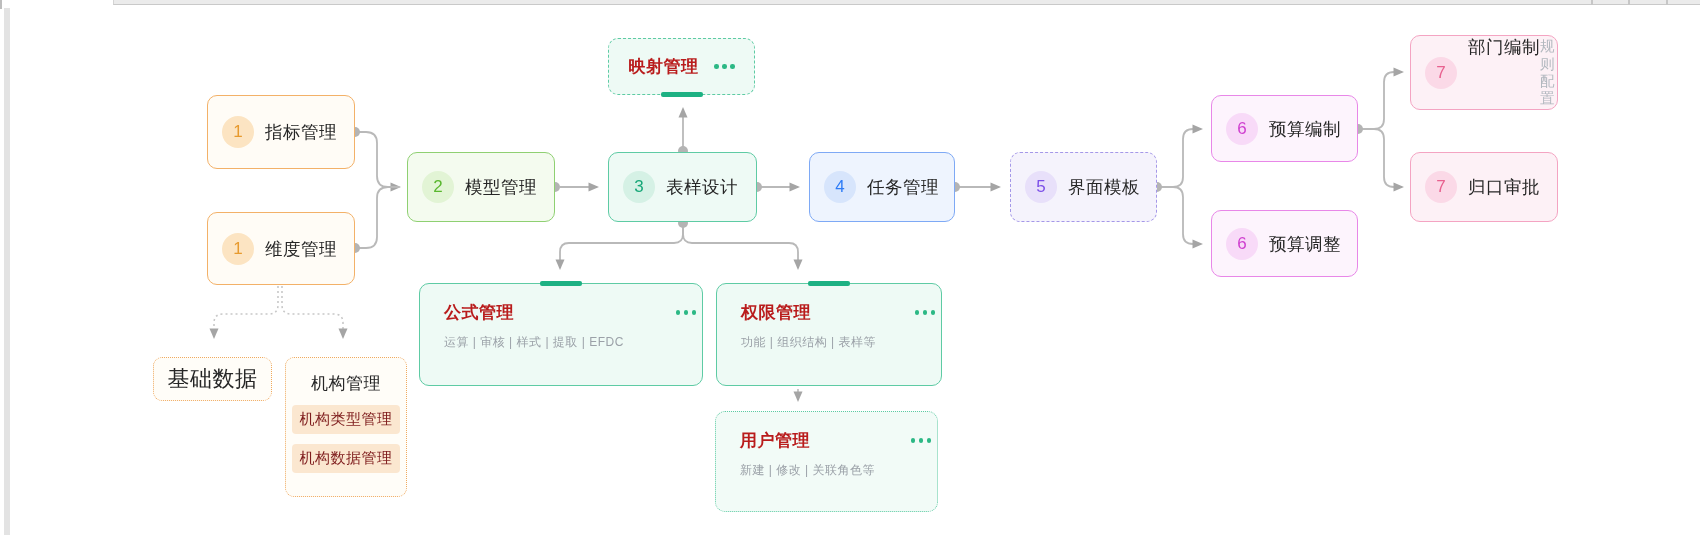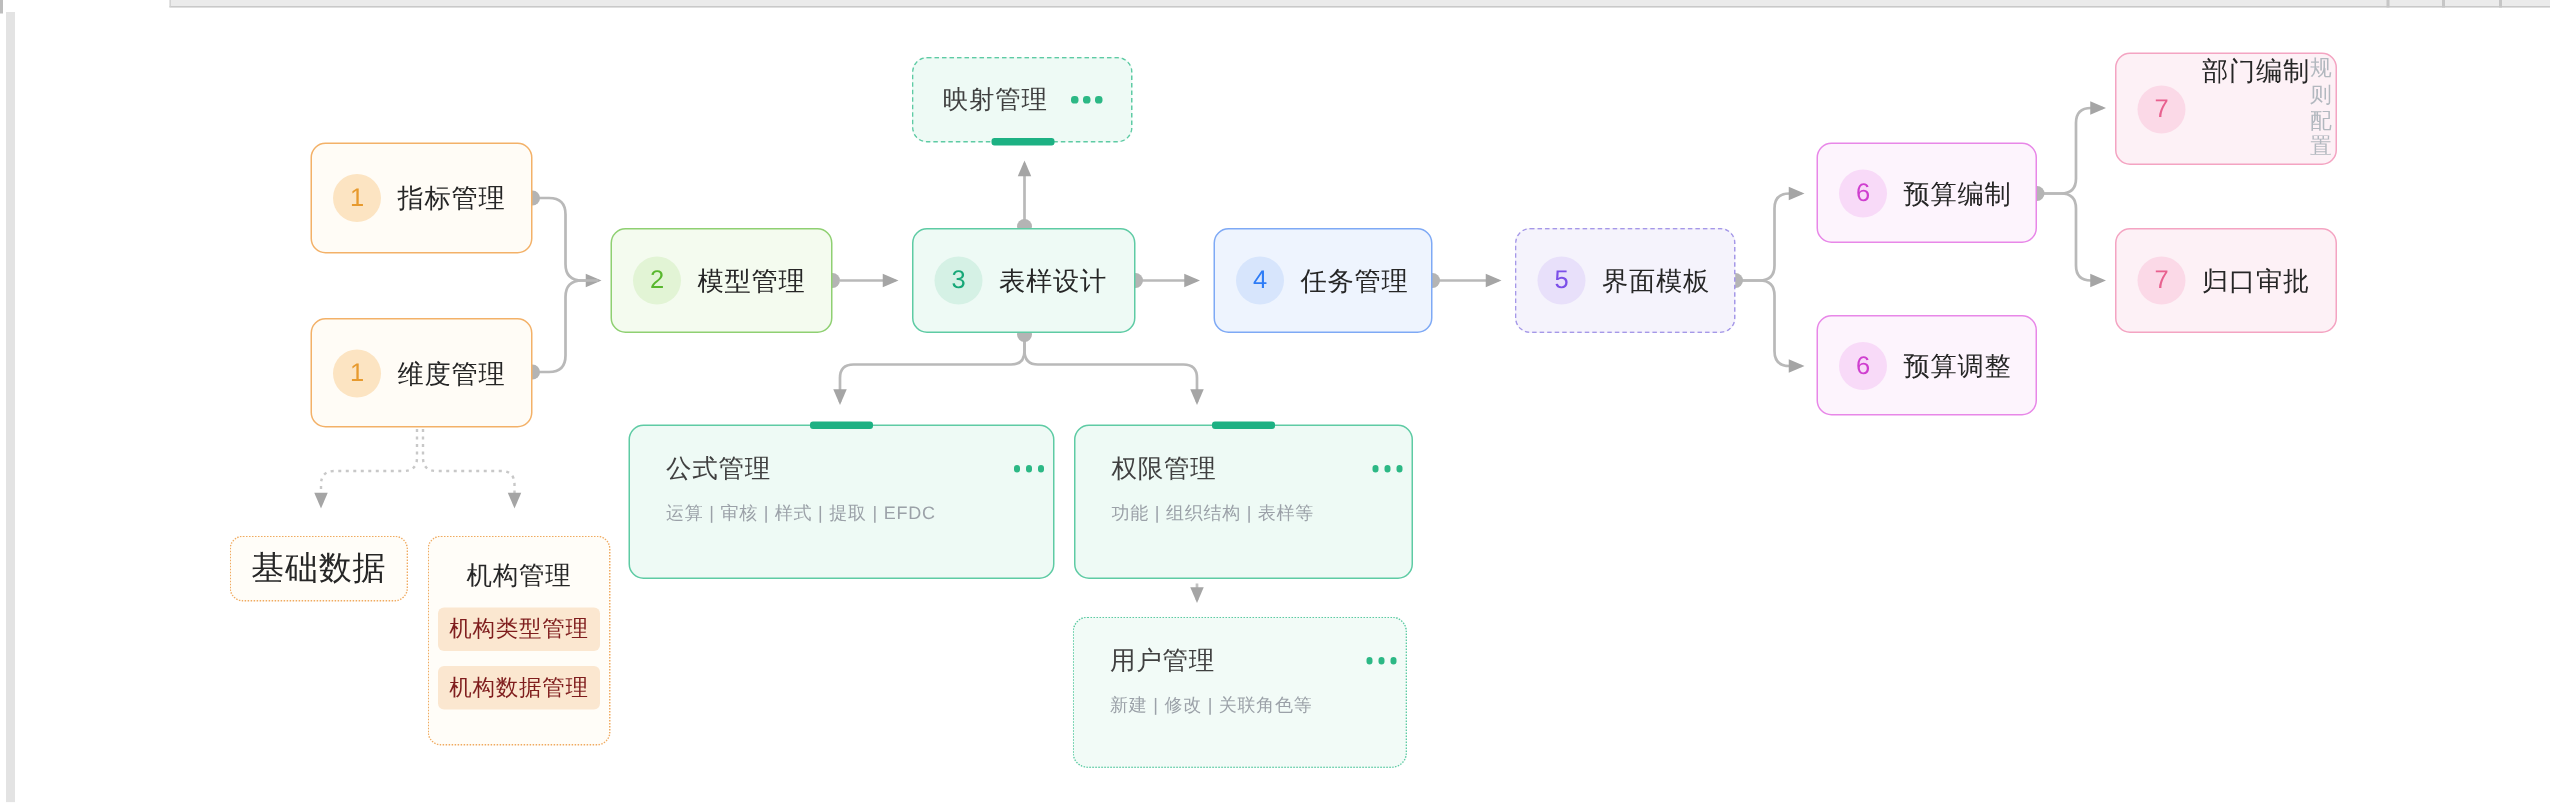--- a/index.html
+++ b/index.html
@@ -40,21 +40,21 @@
   .magenta .badge{background:#f8daf8;color:#cf3fcf;}
   .rose{border-color:#f4a4c2;background:#fdf1f6;}
   .rose .badge{background:#fbd9e7;color:#e8618f;}
 
   
   .panel{position:absolute;z-index:2;box-sizing:border-box;border-radius:10px;border:1.5px solid #5ecba4;background:#eefaf5;padding:17px 6px 0 24px;}
   .panel.dashed{border-style:dashed;}
   .panel.dotted{border-style:dotted;background:#f2fbf7;}
   .panel-head{display:flex;align-items:center;justify-content:space-between;}
   .panel-head.center{justify-content:center;gap:12px;}
-  .panel-title{font-size:17px;font-weight:400;color:#404040;letter-spacing:.5px;white-space:nowrap;}
+  .panel-title{font-size:17px;font-weight:700;color:#b91c1c;letter-spacing:.5px;white-space:nowrap;}
   .panel-sub{margin-top:10px;font-size:12px;color:#9ba1a8;letter-spacing:.5px;white-space:nowrap;}
   .dots{display:inline-flex;align-items:center;}
   .dots i{width:4.5px;height:4.5px;border-radius:50%;background:#2cb885;display:inline-block;margin-left:3.5px;}
   .tab{position:absolute;left:50%;transform:translateX(-50%);width:42px;height:5px;background:#1db183;border-radius:2px;}
   .tab.top{top:-3px;}
   .tab.bottom{bottom:-3px;}
 
   
   .aux{position:absolute;z-index:2;box-sizing:border-box;border:1.5px dotted #f0aa60;border-radius:9px;background:#fffdf8;}
   .aux-center{display:flex;align-items:center;justify-content:center;font-size:22px;font-weight:500;color:#262626;letter-spacing:.5px;}

